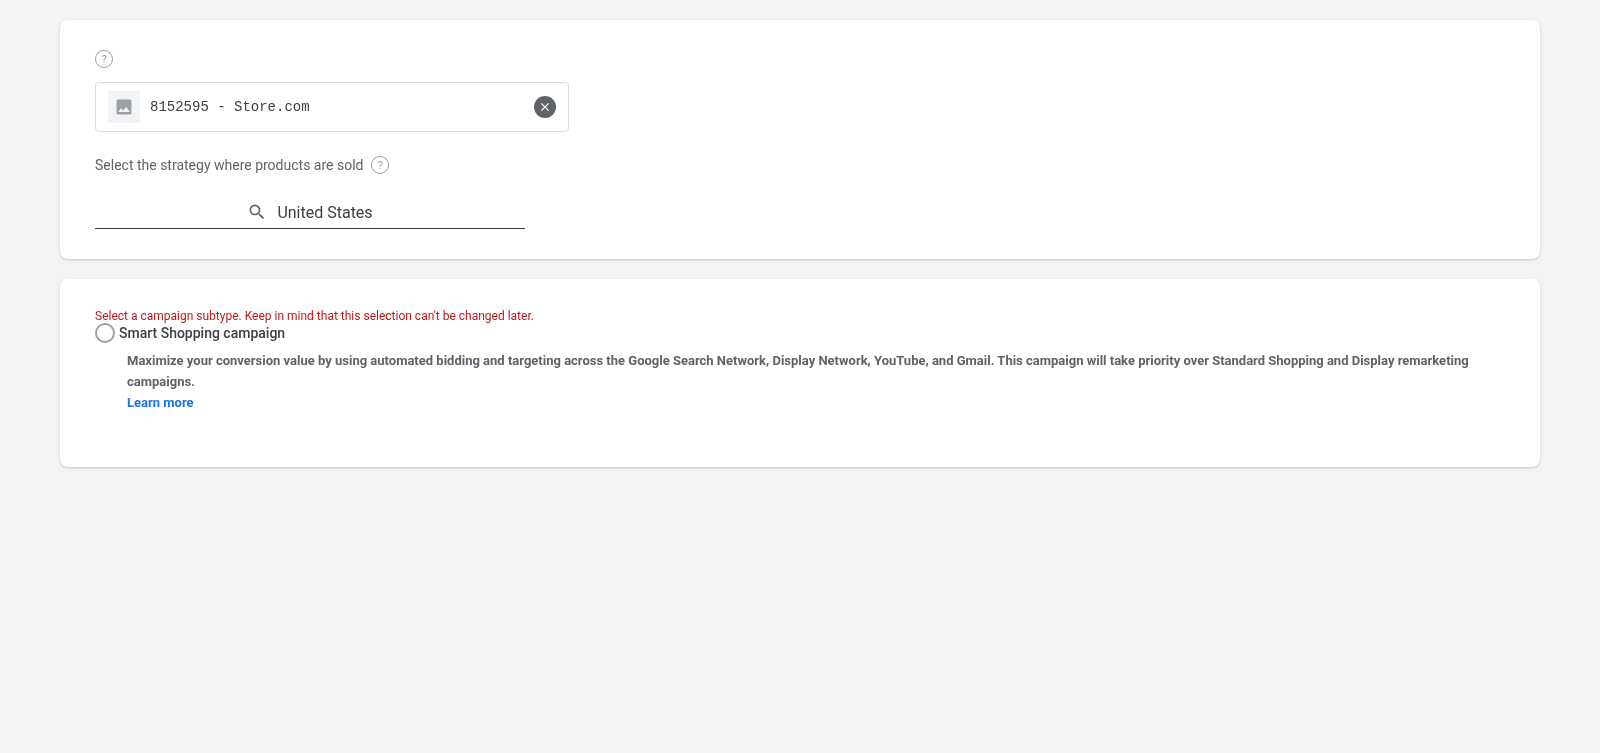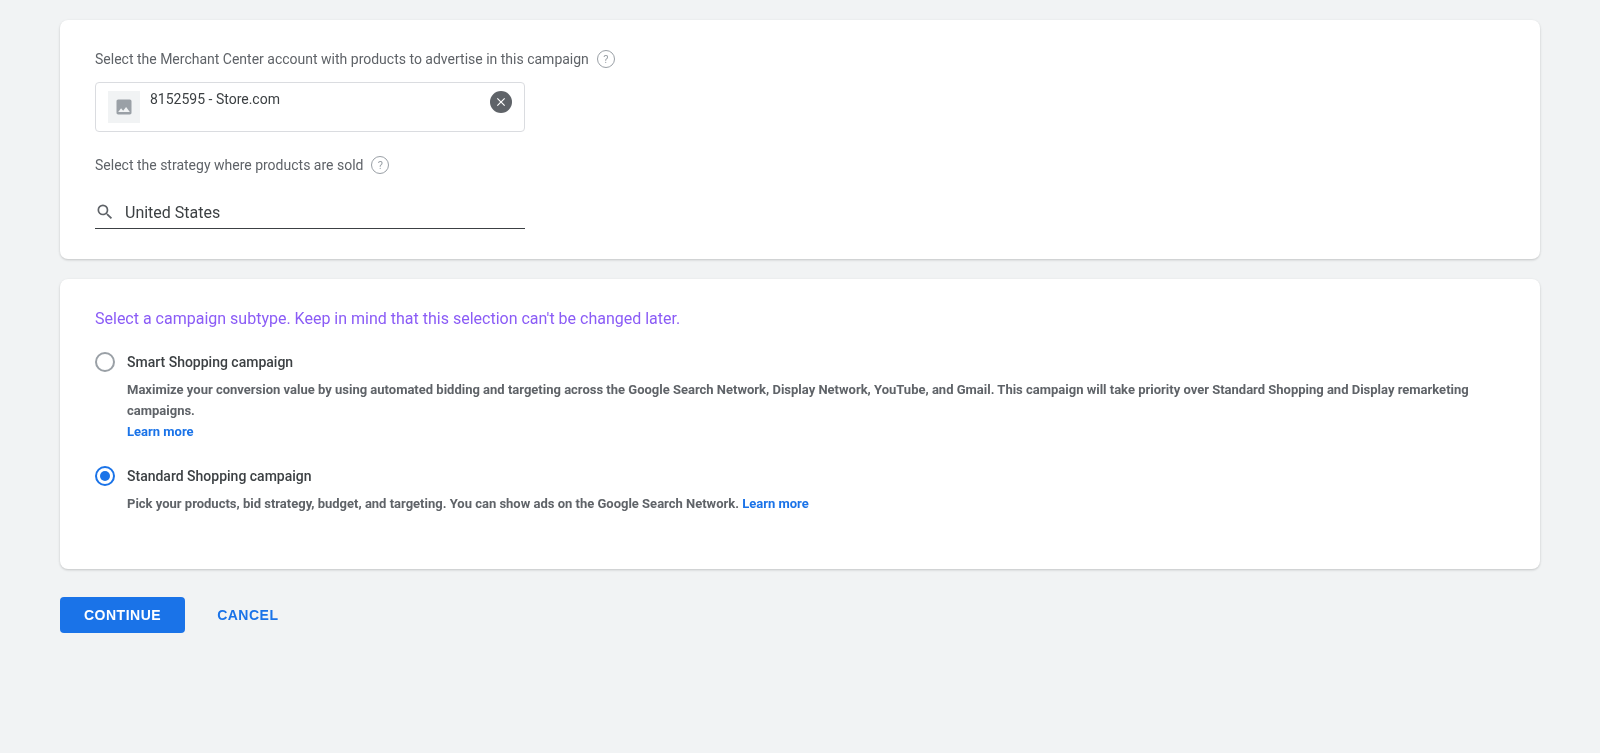--- a/index.html
+++ b/index.html
@@ -39,27 +39,28 @@
       display: inline-flex;
       align-items: center;
       justify-content: center;
       font-size: 11px;
       color: #9aa0a6;
       cursor: pointer;
       flex-shrink: 0;
     }
     .merchant-input-box {
       display: flex;
-      align-items: flex-start;
+      align-items: center;
       border: 1px solid #dadce0;
       border-radius: 4px;
       padding: 8px 12px;
-      width: 430px;
+      width: 474px;
       background: #fff;
       gap: 10px;
+      font-family: Liberation Mono, monospace;
     }
     .merchant-icon-placeholder {
       width: 32px;
       height: 32px;
       background: #f1f3f4;
       display: flex;
       align-items: center;
       justify-content: center;
       flex-shrink: 0;
     }
@@ -90,44 +91,44 @@
       fill: #ffffff;
     }
     .country-search {
       display: flex;
       align-items: center;
       border-bottom: 1px solid #3c4043;
       width: 430px;
       padding: 6px 0;
       gap: 10px;
       margin-top: 22px;
+      justify-content: center;
     }
     .country-search svg {
       width: 20px;
       height: 20px;
       fill: #5f6368;
       flex-shrink: 0;
     }
     .country-value {
       font-size: 16px;
       color: #3c4043;
     }
     
     .subtype-label {
-      font-size: 16px;
-      color: #8b5cf6;
-      margin-bottom: 24px;
+      font-size: 12px;
+      color: #b91c1c;
     }
     .radio-option {
       margin-bottom: 24px;
     }
     .radio-header {
       display: flex;
       align-items: center;
-      gap: 12px;
+      gap: 4px;
       margin-bottom: 8px;
     }
     .radio-btn {
       width: 20px;
       height: 20px;
       border-radius: 50%;
       border: 2px solid #9aa0a6;
       display: flex;
       align-items: center;
       justify-content: center;
@@ -193,21 +194,20 @@
       text-transform: uppercase;
     }
   </style>
 </head>
 <body>
 
 <div class="page-container">
 
   <div class="card">
     <div class="section-label">
-      <span>Select the Merchant Center account with products to advertise in this campaign</span>
       <span class="help-icon">?</span>
     </div>
 
     <div class="merchant-input-box">
       <div class="merchant-icon-placeholder">
         <svg viewBox="0 0 24 24">
           <path d="M21 19V5c0-1.1-.9-2-2-2H5c-1.1 0-2 .9-2 2v14c0 1.1.9 2 2 2h14c1.1 0 2-.9 2-2zM8.5 13.5l2.5 3.01L14.5 12l4.5 6H5l3.5-4.5z"></path>
         </svg>
       </div>
       <span class="merchant-name">8152595 - Store.com</span>
@@ -238,30 +238,16 @@
       <div class="radio-header">
         <div class="radio-btn"></div>
         <span class="radio-title">Smart Shopping campaign</span>
       </div>
       <div class="radio-description">
         Maximize your conversion value by using automated bidding and targeting across the Google Search Network, Display Network, YouTube, and Gmail. This campaign will take priority over Standard Shopping and Display remarketing campaigns.<br>
         <a href="#" class="learn-more-link">Learn more</a>
       </div>
     </div>
 
-    <div class="radio-option">
-      <div class="radio-header">
-        <div class="radio-btn selected"></div>
-        <span class="radio-title">Standard Shopping campaign</span>
-      </div>
-      <div class="radio-description">
-        Pick your products, bid strategy, budget, and targeting. You can show ads on the Google Search Network.
-        <a href="#" class="learn-more-link"> Learn more</a>
-      </div>
-    </div>
   </div>
 
-  <div class="button-row">
-    <button class="btn-continue">CONTINUE</button>
-    <button class="btn-cancel">CANCEL</button>
-  </div>
 
 </div>
 
 </body></html>

